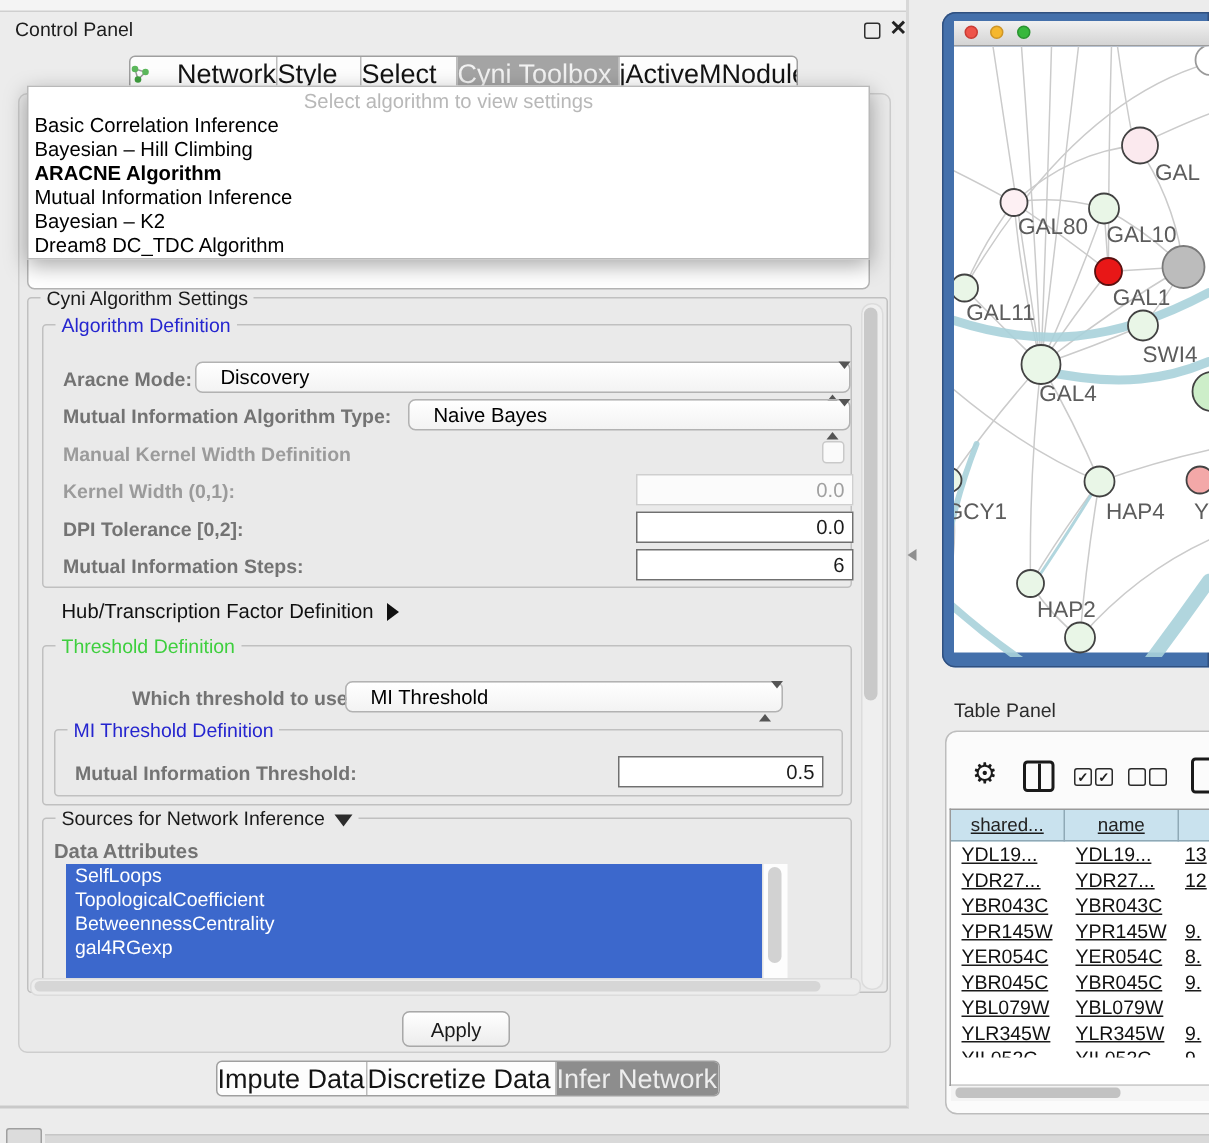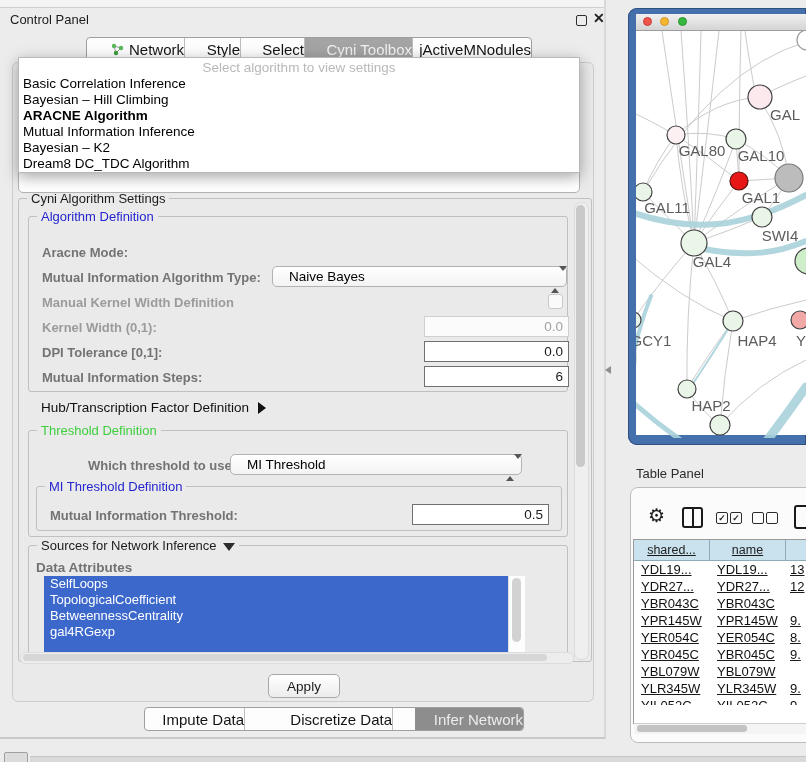--- a/index.html
+++ b/index.html
@@ -8,21 +8,21 @@
   
   .cp{position:absolute;left:0;top:0;width:604px;height:737px;background:#ececec;
       border-right:2px solid #d8d8d8;border-bottom:2px solid #c9c9c9;}
   .cp-topstrip{position:absolute;left:0;top:0;width:604px;height:7px;background:#f4f4f4;border-bottom:1px solid #cfcfcf;}
   .cp-title{position:absolute;left:10px;top:12px;font-size:13px;color:#1c1c1c;}
   .float-btn{position:absolute;left:576px;top:15px;width:9px;height:9px;border:1.5px solid #2e2e2e;border-radius:2px;}
   .close-btn{position:absolute;left:593px;top:10px;font-size:14px;font-weight:bold;color:#222;}
   
   .tabbar{position:absolute;display:flex;height:22px;background:#fdfdfd;border:1px solid #9f9f9f;
           border-radius:4px;overflow:hidden;}
-  .tabseg{display:flex;align-items:center;justify-content:flex-end;gap:5px;font-size:15px;
+  .tabseg{display:flex;align-items:center;justify-content:space-between;gap:5px;font-size:18px;
           border-right:1px solid #bdbdbd;color:#141414;box-sizing:border-box;}
   .tabseg:last-child{border-right:none;}
   .tabseg.sel-mid{background:#a4a4a4;color:#f2f2f2;}
   .tabseg.sel-dark{background:#8d8d8d;color:#ededed;}
   .inset{position:absolute;left:12px;top:62px;width:580px;height:638px;background:#eaeaea;
          border:1px solid #cdcdcd;border-radius:6px;}
   
   .combo-sliver{position:absolute;left:18px;top:168px;width:560px;height:23px;background:#fff;
                 border:1px solid #b3b3b3;border-radius:5px;z-index:40;}
   .popup{position:absolute;left:18px;top:57px;width:560px;height:114px;background:#fff;
@@ -153,30 +153,34 @@
     </div>
 
     <div class="group" style="left:18px;top:198px;width:574px;height:464px;">
       <span class="legend">Cyni Algorithm Settings</span>
     </div>
 
     <div class="group" style="left:28px;top:216px;width:540px;height:176px;">
       <span class="legend blue">Algorithm Definition</span>
     </div>
     <div class="lbl" style="left:42px;top:245px;">Aracne Mode:</div>
+    <div class="combo" style="left:130px;top:241px;width:437px;">
+      <span class="val">Discovery</span>
+      <span class="spin"><span class="up"></span><span class="dn"></span></span>
+    </div>
     <div class="lbl" style="left:42px;top:270px;">Mutual Information Algorithm Type:</div>
     <div class="combo" style="left:272px;top:266px;width:295px;">
       <span class="val">Naive Bayes</span>
       <span class="spin"><span class="up"></span><span class="dn"></span></span>
     </div>
     <div class="lbl dis" style="left:42px;top:295px;">Manual Kernel Width Definition</div>
     <div class="checkbox" style="left:548px;top:294px;"></div>
     <div class="lbl dis" style="left:42px;top:320px;">Kernel Width (0,1):</div>
     <div class="field dis" style="left:424px;top:316px;width:138px;">0.0</div>
-    <div class="lbl" style="left:42px;top:345px;">DPI Tolerance [0,1]:</div>
+    <div class="lbl" style="left:42px;top:345px;">DPI Tolerance [0,2]:</div>
     <div class="field" style="left:424px;top:341px;width:138px;">0.0</div>
     <div class="lbl" style="left:42px;top:370px;">Mutual Information Steps:</div>
     <div class="field" style="left:424px;top:366px;width:138px;">6</div>
 
     <div class="expander" style="left:41px;top:400px;align-items:center;">
       <span>Hub/Transcription Factor Definition</span>
       <span class="tri-right"></span>
     </div>
 
     <div class="group" style="left:28px;top:430px;width:540px;height:107px;">
@@ -214,21 +218,21 @@
       <div class="vthumb"></div>
     </div>
     <div class="hscroll">
       <div class="hthumb"></div>
     </div>
 
     <div class="btn" style="left:268px;top:674px;width:70px;height:22px;">
       <span>Apply</span>
     </div>
 
-    <div class="tabbar" style="left:144px;top:707px;gap:22px;">
+    <div class="tabbar" style="left:144px;top:707px;">
       <div class="tabseg" style="width:100px;">
         <span>Impute Data</span>
       </div>
       <div class="tabseg" style="width:126px;">
         <span>Discretize Data</span>
       </div>
       <div class="tabseg sel-dark" style="width:108px;">
         <span>Infer Network</span>
       </div>
     </div>

